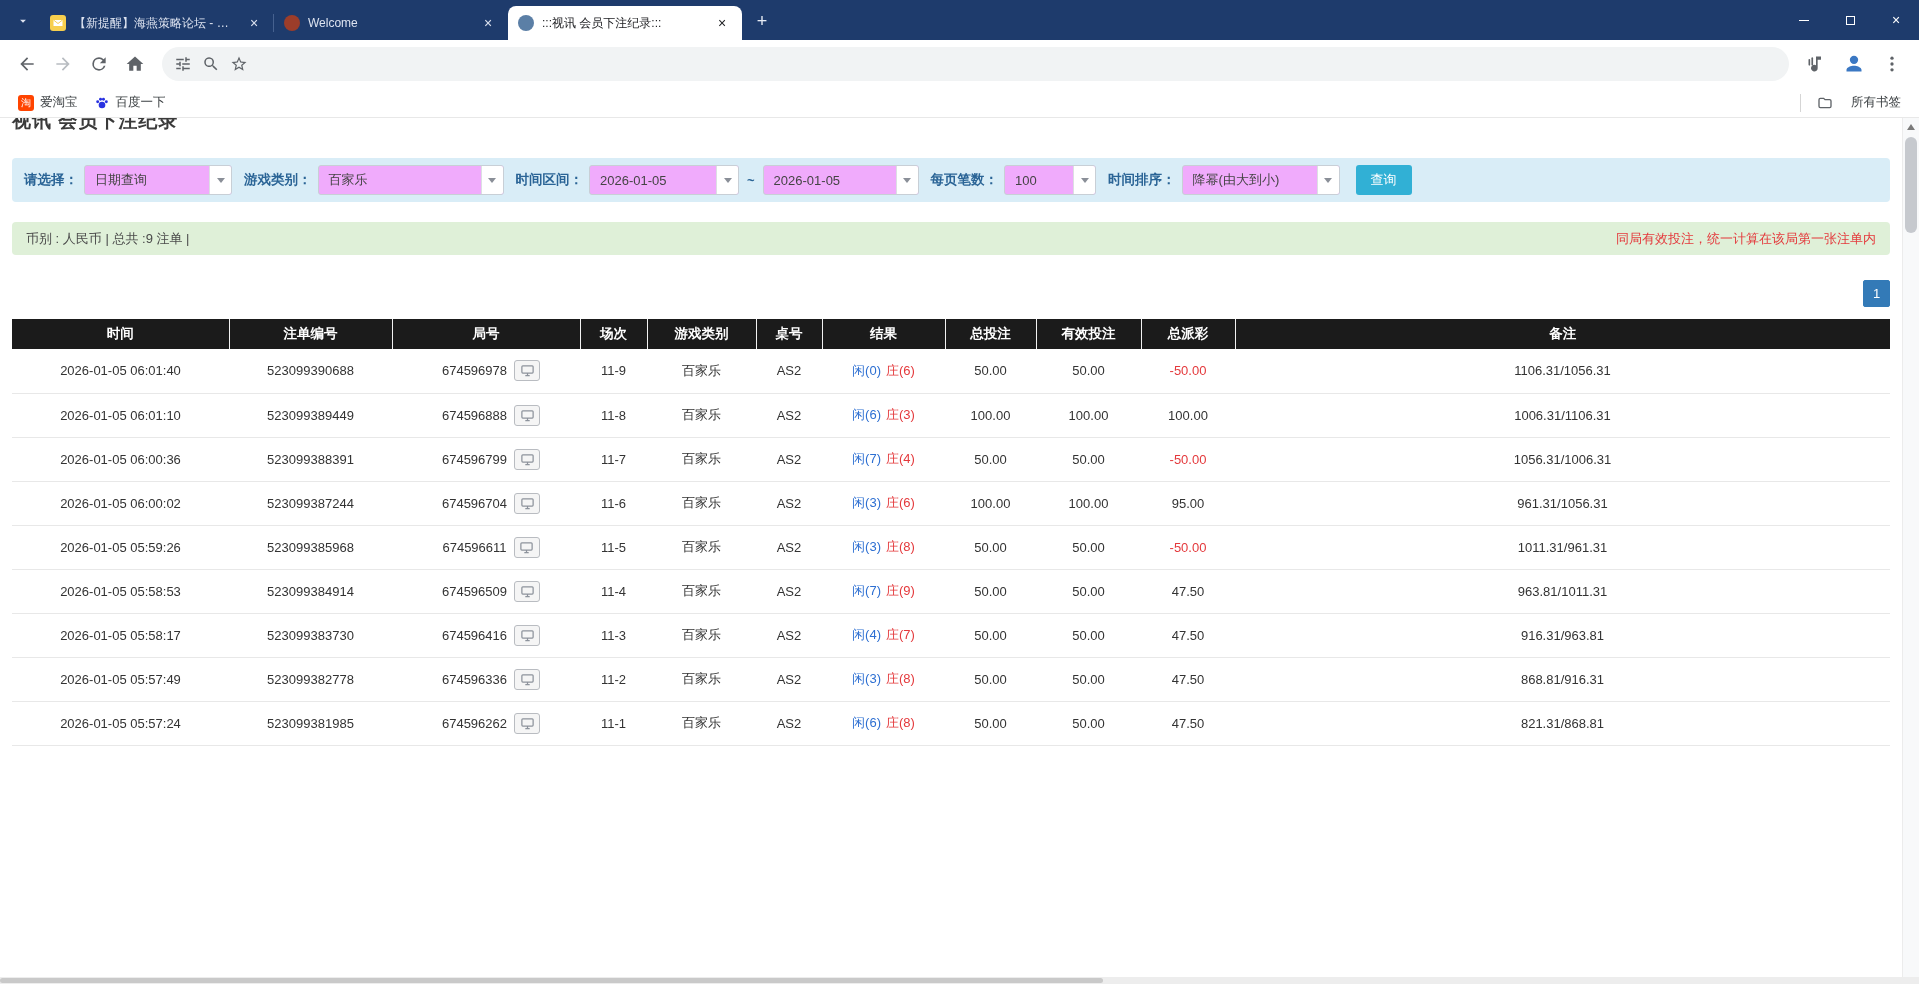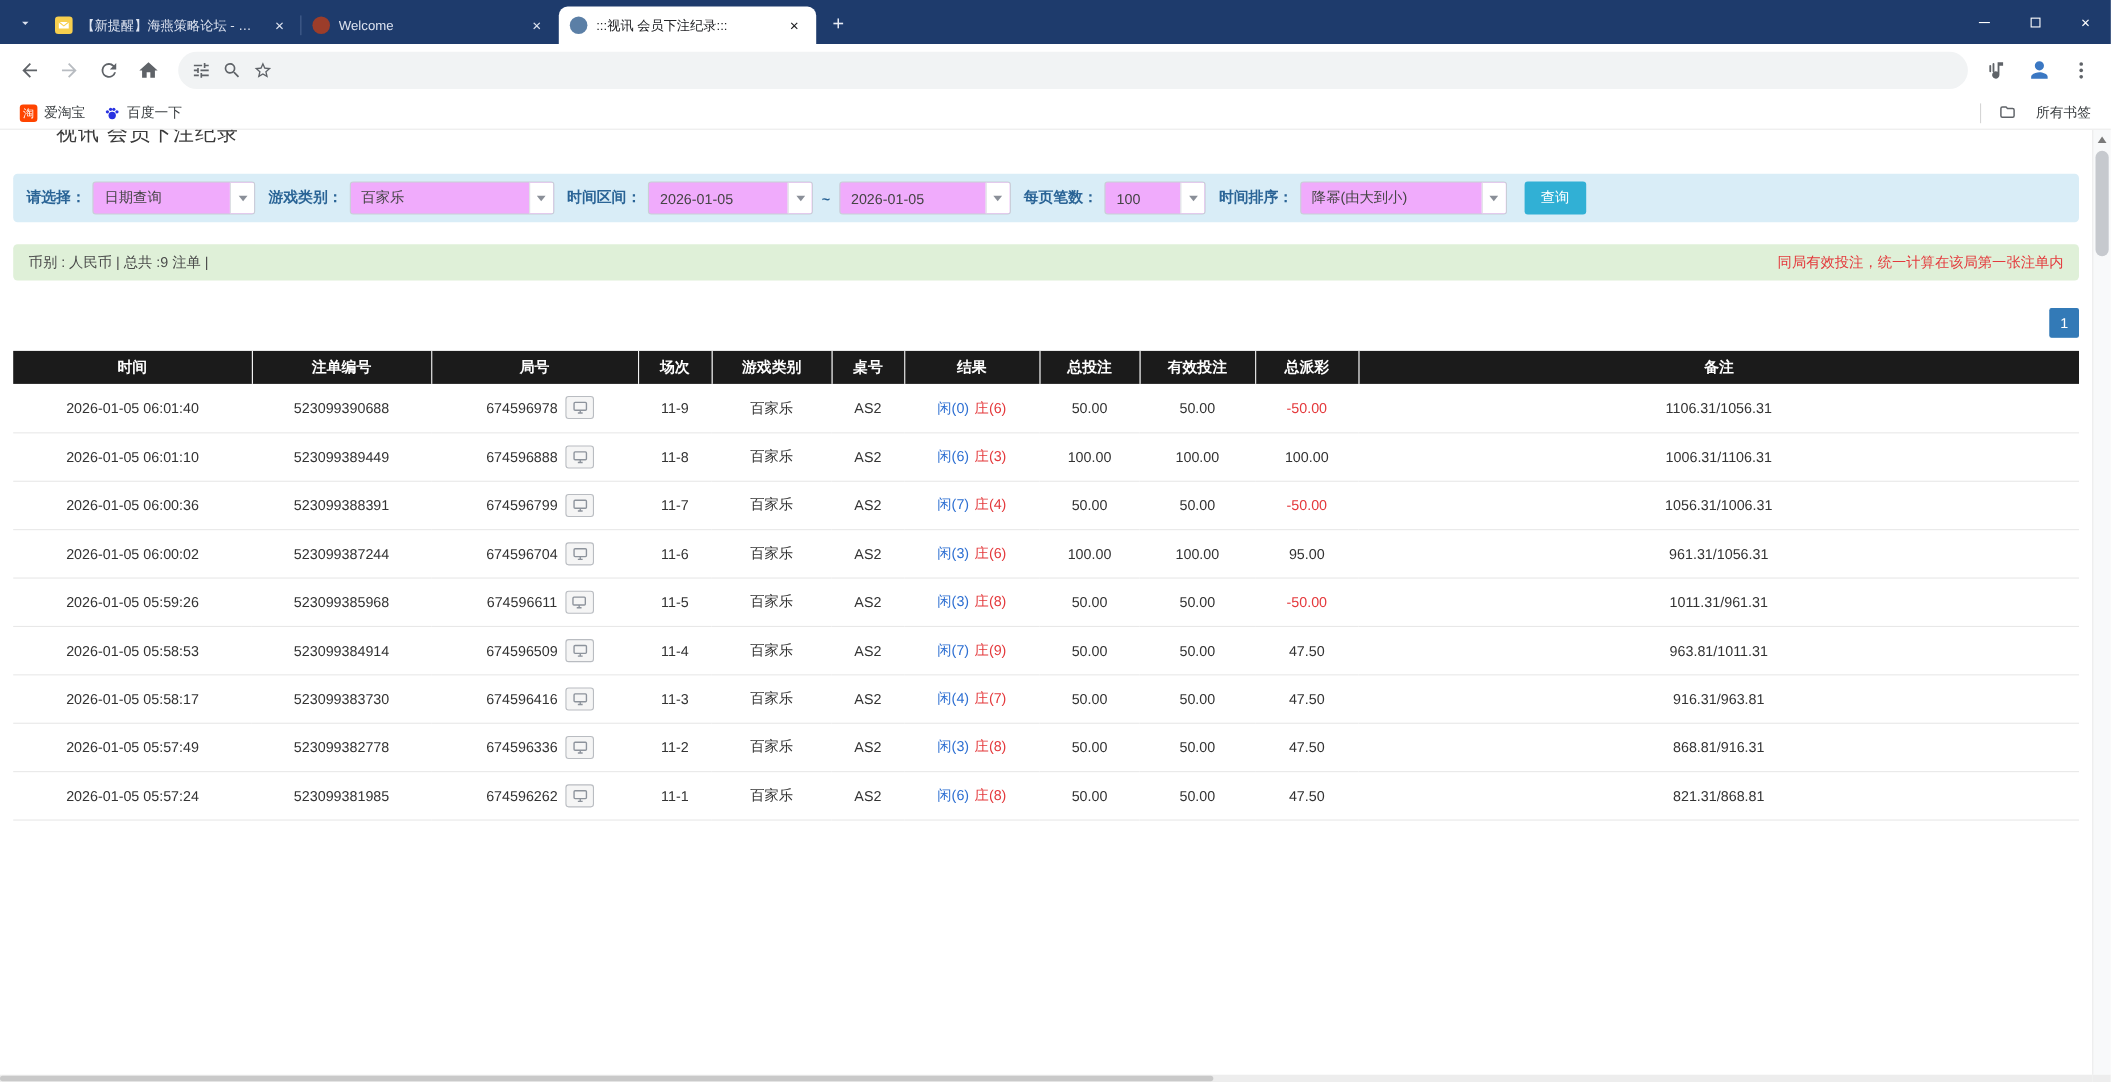--- a/index.html
+++ b/index.html
@@ -38,28 +38,28 @@
   .right-icons { display:flex; align-items:center; gap:4px; }
 
   
   .bookmarks { height:30px; background:#fff; display:flex; align-items:center; padding:0 10px; font-size:12.5px; color:#3c4043; border-bottom:1px solid #e8e8e8; flex:0 0 auto; }
   .bm-item { display:flex; align-items:center; gap:6px; padding:3px 8px; border-radius:14px; }
   .bm-ico { width:16px; height:16px; display:flex; align-items:center; justify-content:center; border-radius:3px; font-size:10px; color:#fff; }
   .bm-taobao { background:#ff4400; font-size:10px; }
   .bm-baidu svg { width:16px; height:16px; }
   .bm-spacer { flex:1; }
   .bm-divider { width:1px; height:18px; background:#d5d5d5; margin:0 8px; }
-  .bm-all { display:flex; align-items:flex-start; gap:18px; padding:3px 8px; }
+  .bm-all { display:flex; align-items:flex-end; gap:18px; padding:3px 8px; }
   .bm-all svg { width:16px; height:16px; fill:none; stroke:#5f6368; stroke-width:2; }
 
   
   .viewport { position:relative; flex:1; background:#fff; overflow:hidden; }
   .content { position:absolute; left:0; top:0; right:17px; bottom:7px; overflow:hidden; padding:0 12px; }
 
-  .page-title { margin-top:-10px; font-size:19px; font-weight:normal; color:#3a3a3a; letter-spacing:1px;margin-left:39px; }
+  .page-title { margin-top:-10px; font-size:19px; font-weight:bold; color:#3a3a3a; letter-spacing:1px; }
 
   .filterbar { margin-top:24px; background:#d9edf7; border-radius:4px; height:44px; display:flex; align-items:center; padding:0 12px; gap:6px; }
   .flabel { color:#2a6496; font-weight:bold; font-size:13.5px; white-space:nowrap; margin-left:6px; }
   .fselect { height:30px; background:#f0abfc; border:1px solid #c8cfd6; border-radius:3px; display:flex; align-items:center; overflow:hidden; }
   .fselect .val { padding:0 10px; font-size:13px; color:#444; white-space:nowrap; flex:1; }
   .fselect .arrow { width:22px; align-self:stretch; border-left:1px solid #dcdfe3; display:flex; align-items:center; justify-content:center; background:#fff; }
   .fselect .arrow::after { content:""; border-left:4px solid transparent; border-right:4px solid transparent; border-top:5px solid #8a8f98; }
   .tilde { color:#2a6496; font-weight:bold; font-size:13px; margin:0 2px; }
   .search-btn { margin-left:10px; height:30px; padding:0 15px; background:#31b0d5; color:#fff; border:none; border-radius:3px; font-size:13px; font-family:inherit; }
 
@@ -251,21 +251,21 @@
         <div class="fselect" style="width:156px">
           <span class="val">2026-01-05</span>
           <span class="arrow"></span>
         </div>
         <span class="flabel">每页笔数：</span>
         <div class="fselect" style="width:92px">
           <span class="val">100</span>
           <span class="arrow"></span>
         </div>
         <span class="flabel">时间排序：</span>
-        <div class="fselect" style="width:188px">
+        <div class="fselect" style="width:158px">
           <span class="val">降幂(由大到小)</span>
           <span class="arrow"></span>
         </div>
         <button class="search-btn">查询</button>
       </div>
 
       <div class="summarybar">
         <span class="summary-left">币别 : 人民币 | 总共 :9 注单 |</span>
         <span class="summary-right">同局有效投注，统一计算在该局第一张注单内</span>
       </div>

